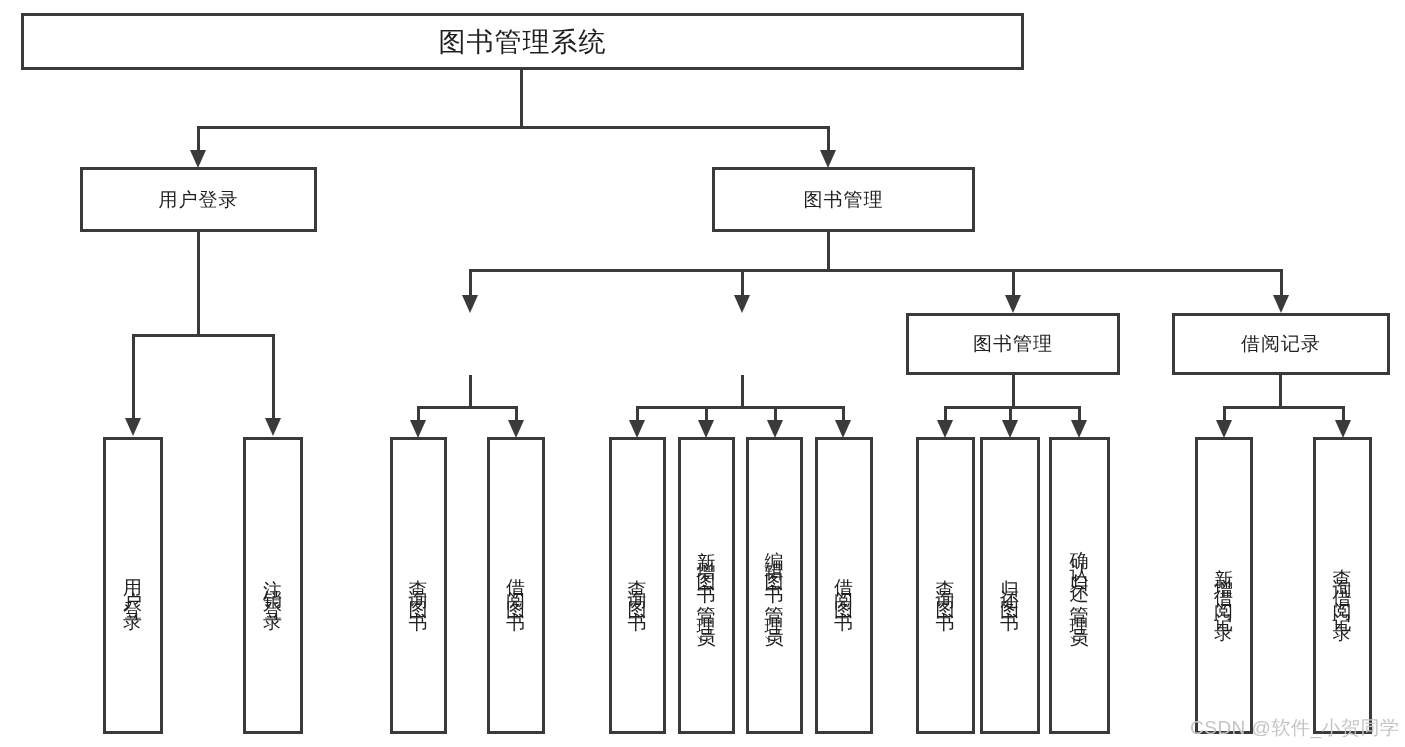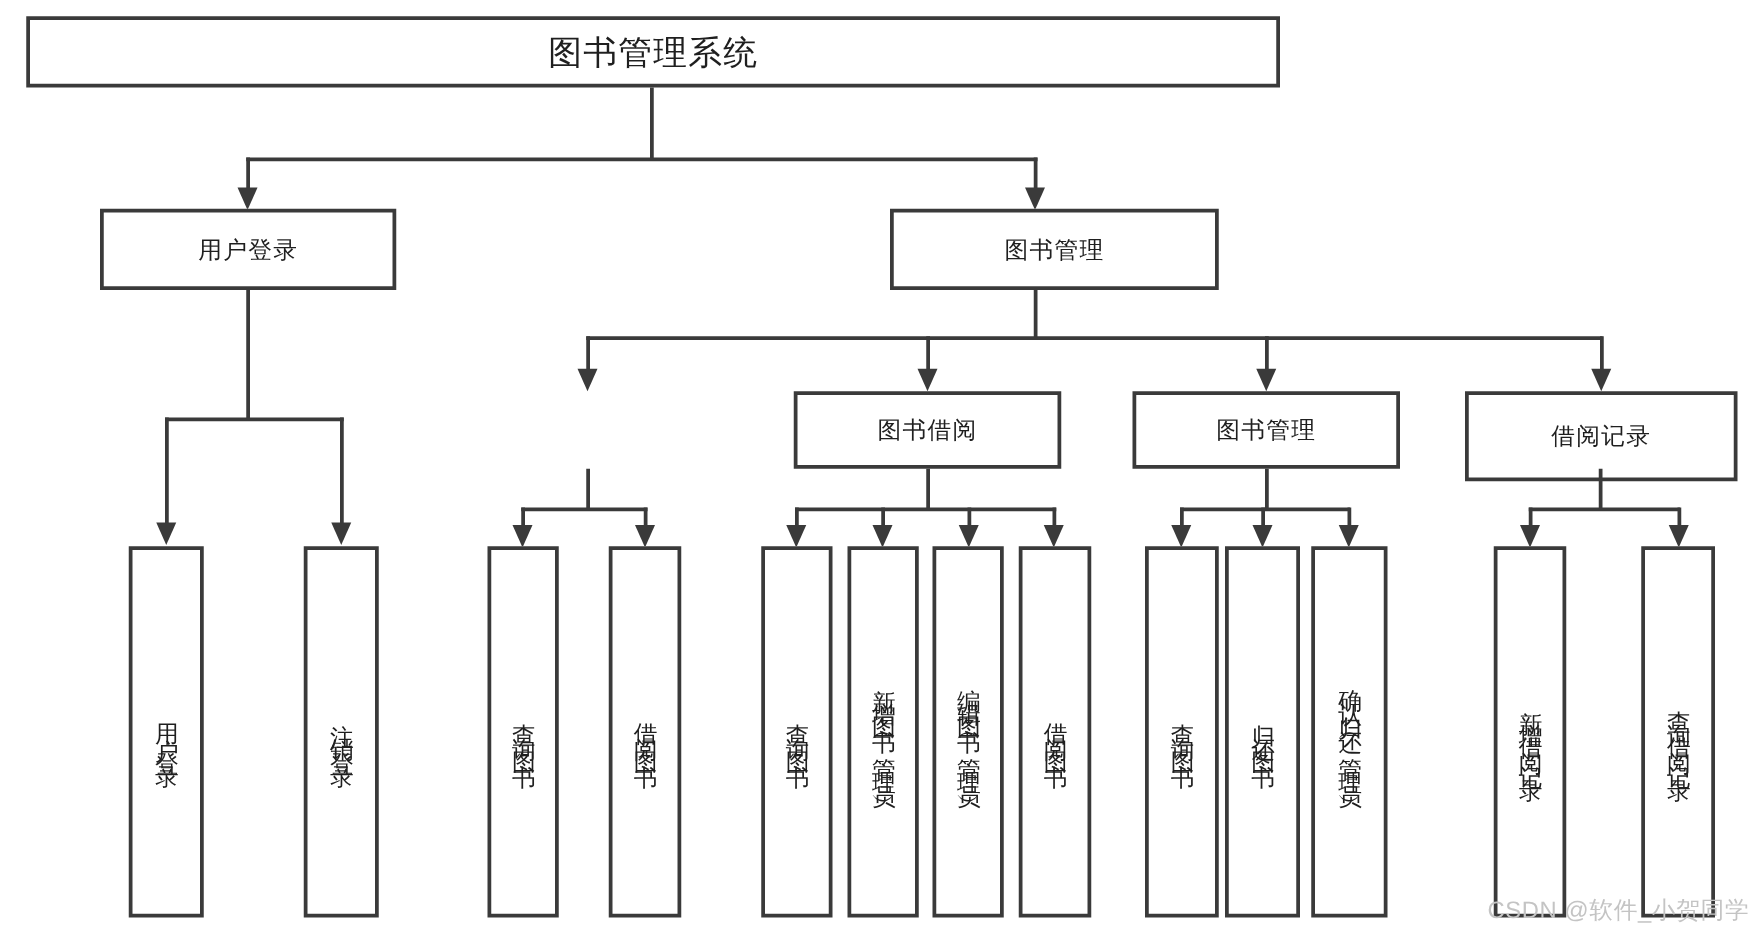--- a/index.html
+++ b/index.html
@@ -85,27 +85,24 @@
   <div class="hline" style="left:469px;top:269px;width:813px;"></div>
   <div class="vline" style="left:469px;top:269px;height:28px;"></div>
   <div class="ah" style="left:462px;top:295px;"></div>
   <div class="vline" style="left:741px;top:269px;height:28px;"></div>
   <div class="ah" style="left:734px;top:295px;"></div>
   <div class="vline" style="left:1012px;top:269px;height:28px;"></div>
   <div class="ah" style="left:1005px;top:295px;"></div>
   <div class="vline" style="left:1280px;top:269px;height:28px;"></div>
   <div class="ah" style="left:1273px;top:295px;"></div>
 
-  <div class="hbox" style="left:635px;top:313px;width:214px;height:62px;">
-    <span>图书借阅</span>
-  </div>
   <div class="hbox" style="left:906px;top:313px;width:214px;height:62px;">
     <span>图书管理</span>
   </div>
-  <div class="hbox" style="left:1172px;top:313px;width:218px;height:72px;font-family:Liberation Mono, monospace;">
+  <div class="hbox" style="left:1172px;top:313px;width:218px;height:62px;font-family:Liberation Mono, monospace;">
     <span>借阅记录</span>
   </div>
 
   <div class="vline" style="left:469px;top:375px;height:33px;"></div>
   <div class="hline" style="left:417px;top:406px;width:101px;"></div>
   <div class="vline" style="left:417px;top:406px;height:16px;"></div>
   <div class="ah" style="left:410px;top:420px;"></div>
   <div class="vline" style="left:515px;top:406px;height:16px;"></div>
   <div class="ah" style="left:508px;top:420px;"></div>
 

